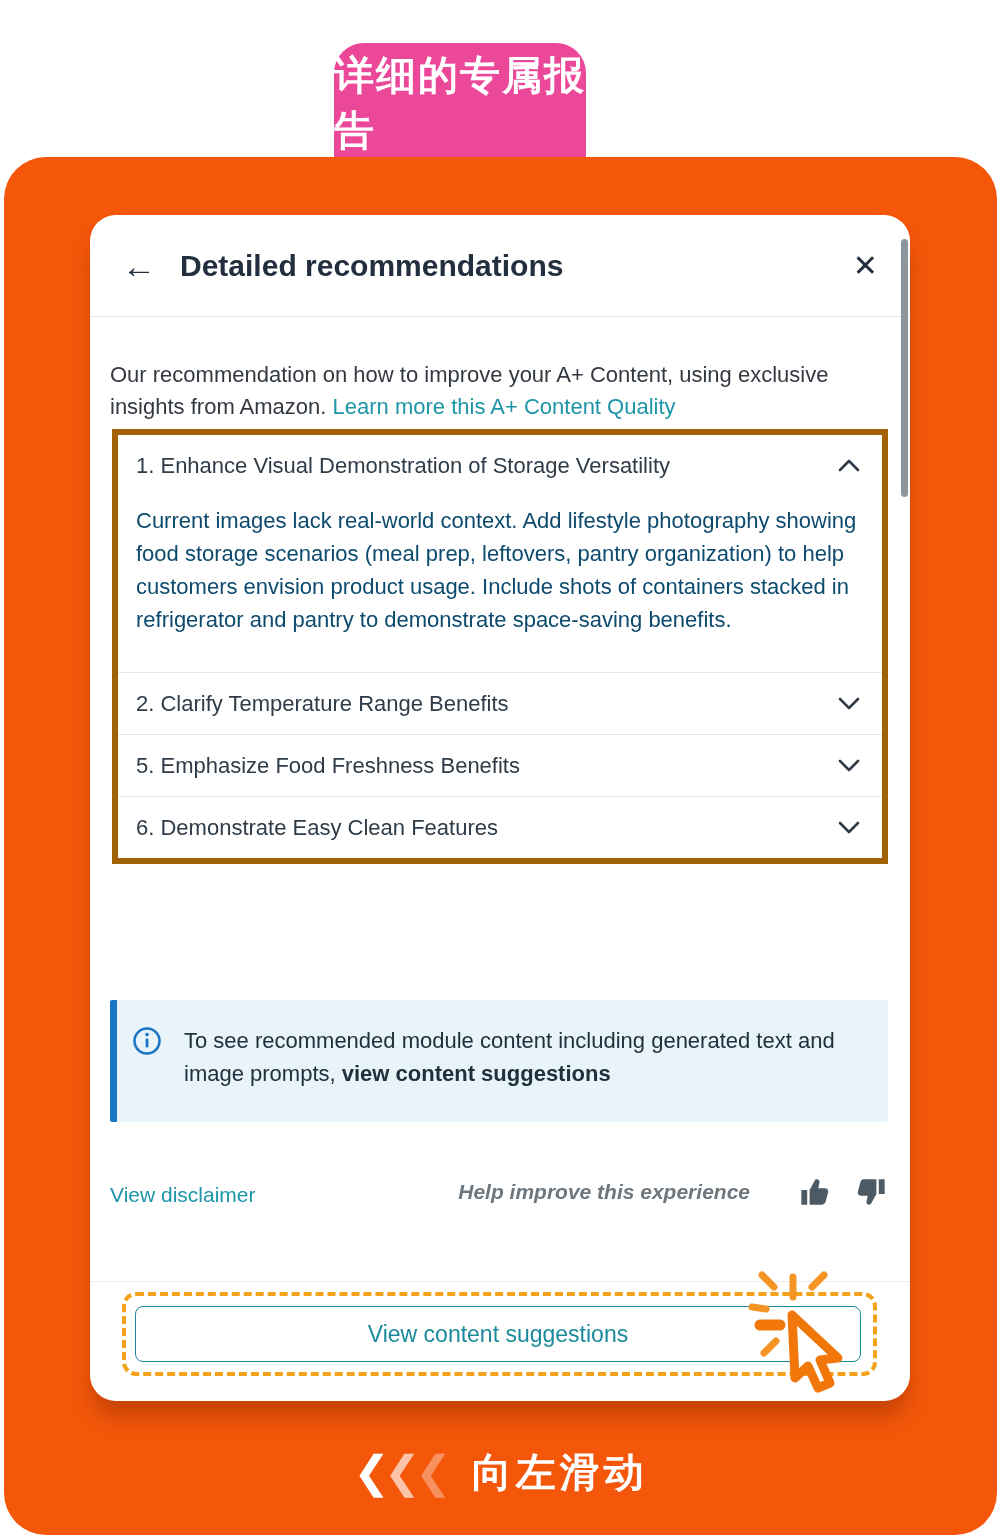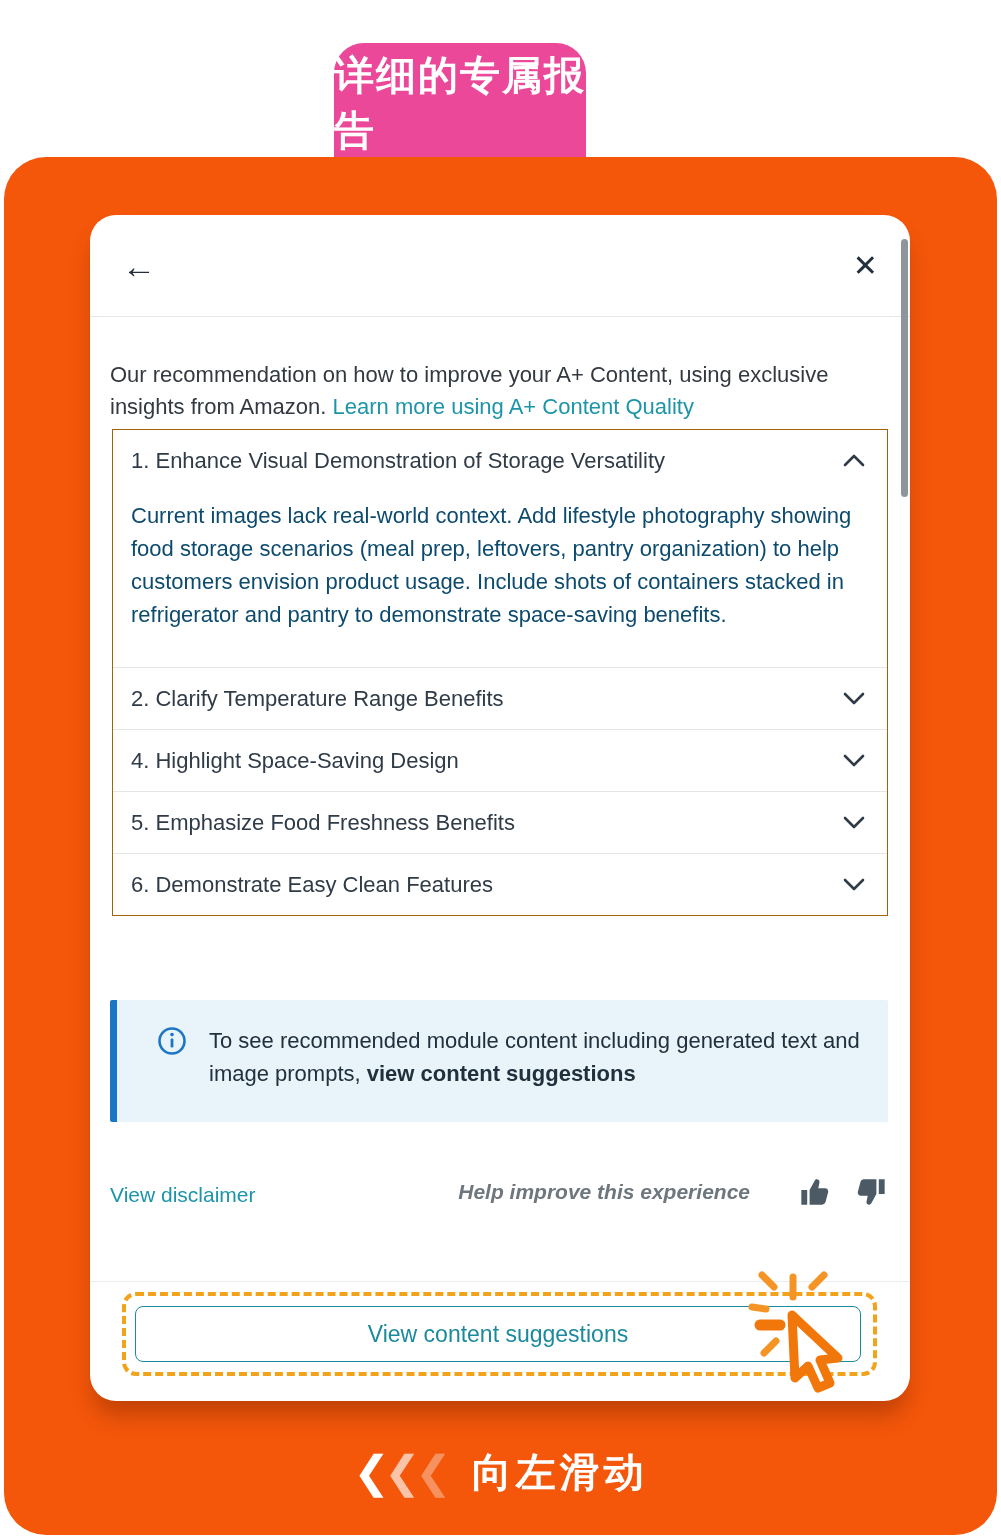--- a/index.html
+++ b/index.html
@@ -37,35 +37,35 @@
     position:absolute;right:2px;top:24px;width:7px;height:258px;
     background:#8F969B;border-radius:4px;
   }
   .intro{
     position:absolute;left:20px;top:122px;width:782px;
     font-size:22px;line-height:32px;color:#333940;
   }
   .intro a{color:#1D95A8;text-decoration:none;cursor:pointer;}
   .accordion{
     position:absolute;left:22px;top:214px;width:776px;
-    border:1px solid #a16207;box-sizing:border-box;background:#fff;
+    border:6px solid #a16207;box-sizing:border-box;background:#fff;
   }
   .acc-item{border-top:1px solid #E3E6E8;}
   .acc-item:first-child{border-top:none;}
   .acc-head{
     display:flex;align-items:center;justify-content:space-between;
     height:61px;padding:0 22px 0 18px;font-size:22px;color:#2F3B47;cursor:pointer;
   }
   .acc-body{
     padding:8px 24px 36px 18px;font-size:22px;line-height:33px;color:#0c4a6e;
   }
   .info-box{
     position:absolute;left:20px;top:785px;width:778px;height:122px;
     background:#E9F3FA;border-left:7px solid #1B76C5;border-radius:2px;
-    box-sizing:border-box;display:flex;padding:24px 24px 0 40px;
+    box-sizing:border-box;display:flex;padding:24px 24px 0 15px;
   }
   .info-icon{flex:0 0 auto;margin-top:2px;}
   .info-text{margin-left:22px;font-size:22px;line-height:33px;color:#20303C;}
   .info-text b{font-weight:bold;}
   .disclaimer-row{
     position:absolute;left:20px;right:24px;top:952px;height:40px;
     display:flex;align-items:flex-end;
   }
   .disclaimer-link{font-size:21px;color:#1D95A8;text-decoration:none;cursor:pointer;}
   .feedback{margin-left:auto;display:flex;align-items:center;}
@@ -101,26 +101,27 @@
 <div class="top-tab">
   <span class="tab-label">详细的专属报告</span>
 </div>
 
 <div class="panel"></div>
 
 <div class="card">
 
   <div class="card-header">
     <span class="back-arrow">←</span>
+    <span class="modal-title">Detailed recommendations</span>
     <span class="close-x">✕</span>
   </div>
 
   <div class="scroll-thumb"></div>
 
-  <p class="intro"><span>Our recommendation on how to improve your A+ Content, using exclusive insights from Amazon. </span><a>Learn more using A+ Content Quality</a></p>
+  <p class="intro"><span>Our recommendation on how to improve your A+ Content, using exclusive insights from Amazon. </span><a>Learn more this A+ Content Quality</a></p>
 
   <div class="accordion">
 
     <div class="acc-item">
       <div class="acc-head">
         <span>1. Enhance Visual Demonstration of Storage Versatility</span>
         <svg class="chev" width="22" height="13" viewBox="0 0 22 13">
             <path d="M2 11 L11 2 L20 11" fill="none" stroke="#2F3B47" stroke-width="2.6" stroke-linecap="round" stroke-linejoin="round"></path>
           </svg>
       </div>
@@ -130,28 +131,20 @@
     <div class="acc-item">
       <div class="acc-head">
         <span>2. Clarify Temperature Range Benefits</span>
         <svg class="chev" width="22" height="13" viewBox="0 0 22 13">
             <path d="M2 2 L11 11 L20 2" fill="none" stroke="#2F3B47" stroke-width="2.6" stroke-linecap="round" stroke-linejoin="round"></path>
           </svg>
       </div>
     </div>
 
 
-    <div class="acc-item">
-      <div class="acc-head">
-        <span>4. Highlight Space-Saving Design</span>
-        <svg class="chev" width="22" height="13" viewBox="0 0 22 13">
-            <path d="M2 2 L11 11 L20 2" fill="none" stroke="#2F3B47" stroke-width="2.6" stroke-linecap="round" stroke-linejoin="round"></path>
-          </svg>
-      </div>
-    </div>
 
     <div class="acc-item">
       <div class="acc-head">
         <span>5. Emphasize Food Freshness Benefits</span>
         <svg class="chev" width="22" height="13" viewBox="0 0 22 13">
             <path d="M2 2 L11 11 L20 2" fill="none" stroke="#2F3B47" stroke-width="2.6" stroke-linecap="round" stroke-linejoin="round"></path>
           </svg>
       </div>
     </div>
 

